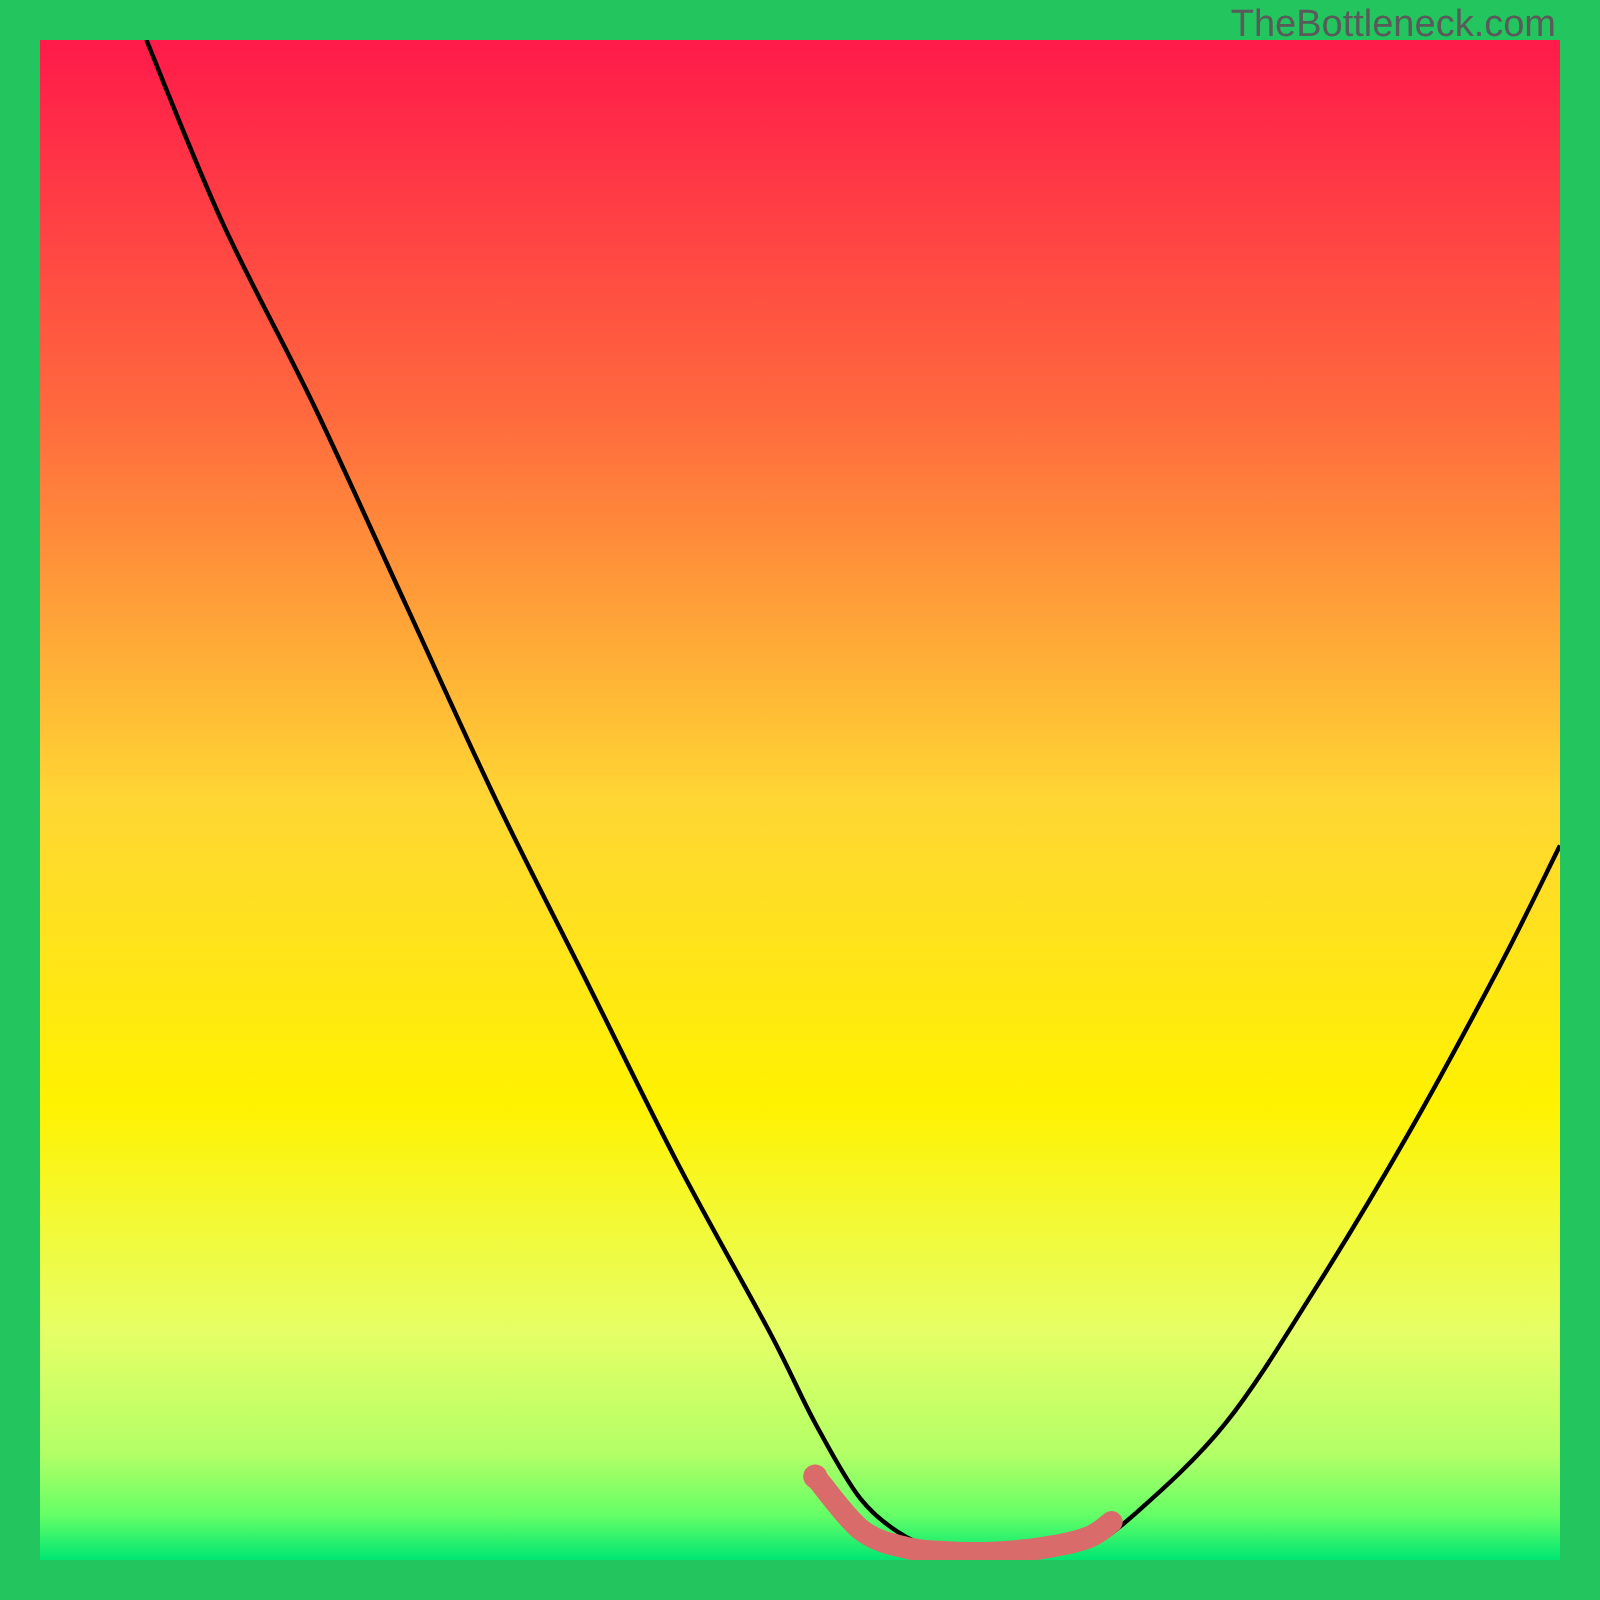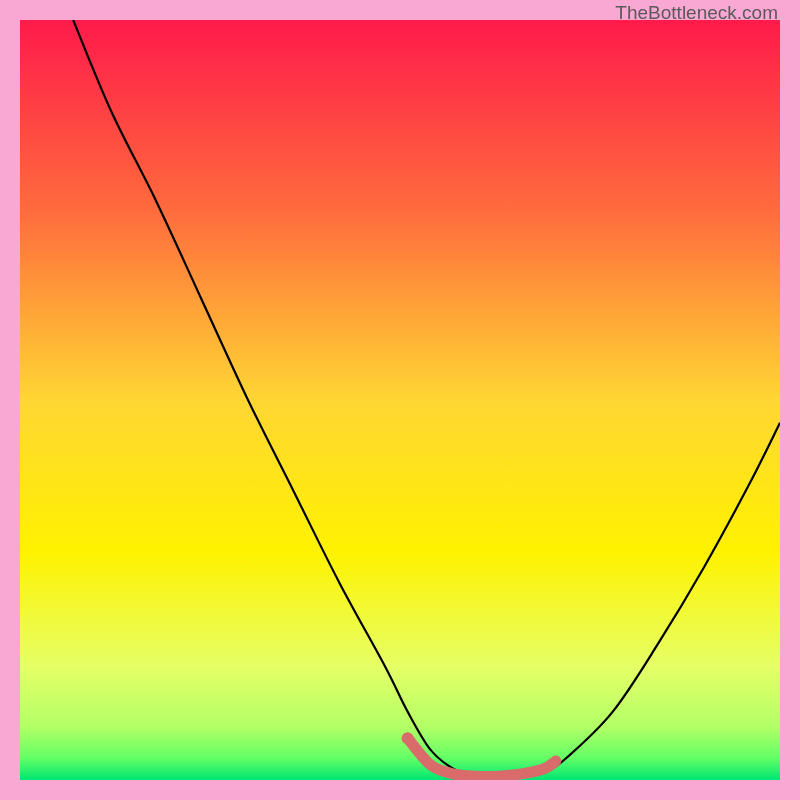--- a/index.html
+++ b/index.html
@@ -1,21 +1,21 @@
 <!DOCTYPE html>
 <html><head>
 <meta charset="utf-8">
 <style>
   * { margin: 0; padding: 0; box-sizing: border-box; }
   html, body { width: 800px; height: 800px; background: #000; overflow: hidden; }
   .chart-container {
     position: relative;
     width: 800px;
     height: 800px;
-    background: #f9a8d4;
+    background: #22c55e;
   }
   .plot-area {
     position: absolute;
     left: 20px;
     top: 20px;
     width: 760px;
     height: 760px;
   }
   .gradient-bg {
     position: absolute;

